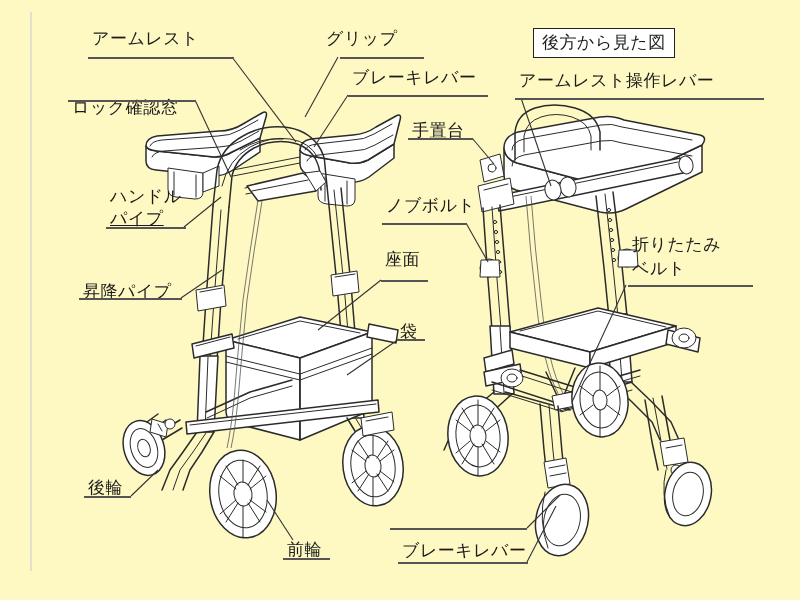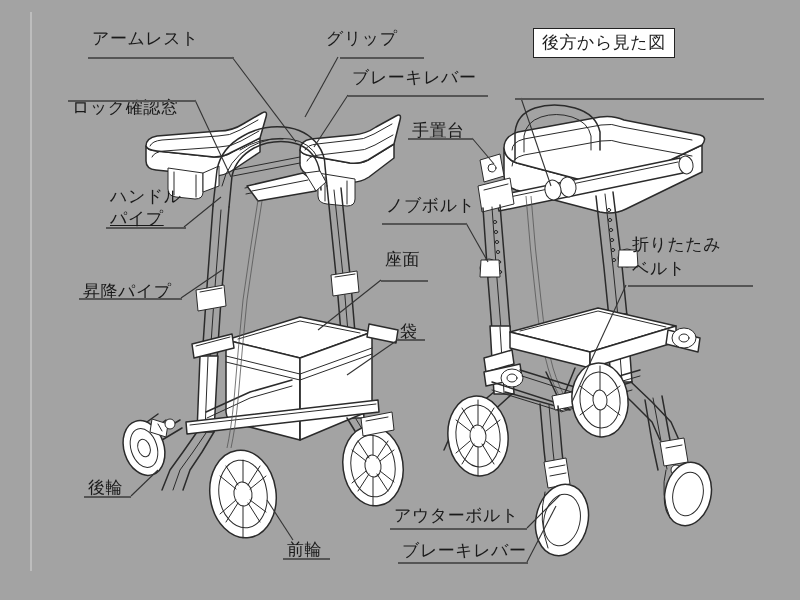--- a/index.html
+++ b/index.html
@@ -4,21 +4,21 @@
 <style>
   html, body {
     margin: 0;
     padding: 0;
     background: #ffffff;
   }
   #page {
     position: relative;
     width: 800px;
     height: 600px;
-    background: #a3a3a3;
+    background: #fef9c3;
     overflow: hidden;
     font-family: "DejaVu Sans", "Liberation Sans", sans-serif;
   }
   #artwork {
     position: absolute;
     left: 0; top: 0;
     width: 800px; height: 600px;
   }
   .lbl {
     position: absolute;
@@ -403,20 +403,21 @@
   <div class="ul" style="left:68px; top:100px; width:128px;"></div>
 
   <div class="lbl" style="left:326px; top:28px;text-align:right;">グリップ</div>
   <div class="ul" style="left:340px; top:57px; width:84px;"></div>
 
   <div class="lbl" style="left:352px; top:67px;">ブレーキレバー</div>
   <div class="ul" style="left:348px; top:95px; width:140px;"></div>
 
   <div class="lbl boxed" style="left:508px; top:28px;">後方から見た図</div>
 
+  <div class="lbl" style="left:519px; top:70px;">アームレスト操作レバー</div>
   <div class="ul" style="left:515px; top:98px; width:249px;"></div>
 
   <div class="lbl" style="left:110px; top:186px;">ハンドル</div>
   <div class="lbl" style="left:110px; top:208px;text-decoration:underline;">パイプ</div>
   <div class="ul" style="left:106px; top:227px; width:80px;"></div>
 
   <div class="lbl" style="left:83px; top:281px;">昇降パイプ</div>
   <div class="ul" style="left:79px; top:298px; width:103px;"></div>
 
   <div class="lbl" style="left:412px; top:120px;">手置台</div>
@@ -434,19 +435,18 @@
   <div class="lbl" style="left:632px; top:234px;text-align:center;">折りたたみ</div>
   <div class="lbl" style="left:632px; top:258px;">ベルト</div>
   <div class="ul" style="left:628px; top:285px; width:125px;"></div>
 
   <div class="lbl" style="left:88px; top:477px;">後輪</div>
   <div class="ul" style="left:84px; top:496px; width:47px;"></div>
 
   <div class="lbl" style="left:287px; top:539px;">前輪</div>
   <div class="ul" style="left:283px; top:558px; width:47px;"></div>
 
-  <div class="lbl" style="left:394px; top:505px;">アウターボルト</div>
   <div class="ul" style="left:390px; top:528px; width:137px;"></div>
 
   <div class="lbl" style="left:402px; top:540px;">ブレーキレバー</div>
   <div class="ul" style="left:398px; top:562px; width:130px;"></div>
 
 </div>
 
 </body></html>

